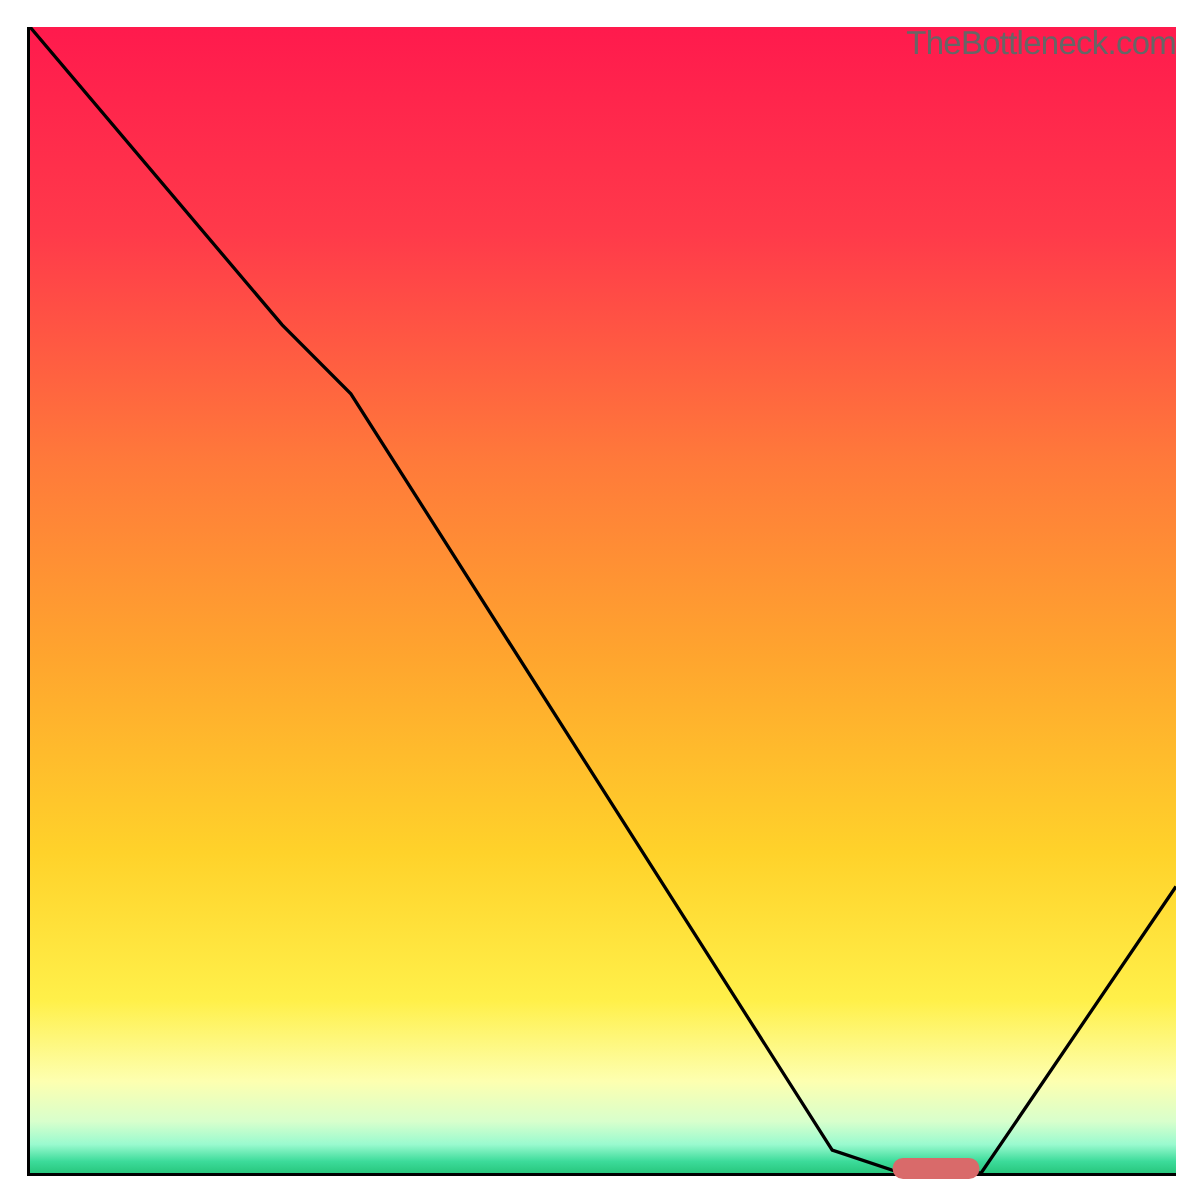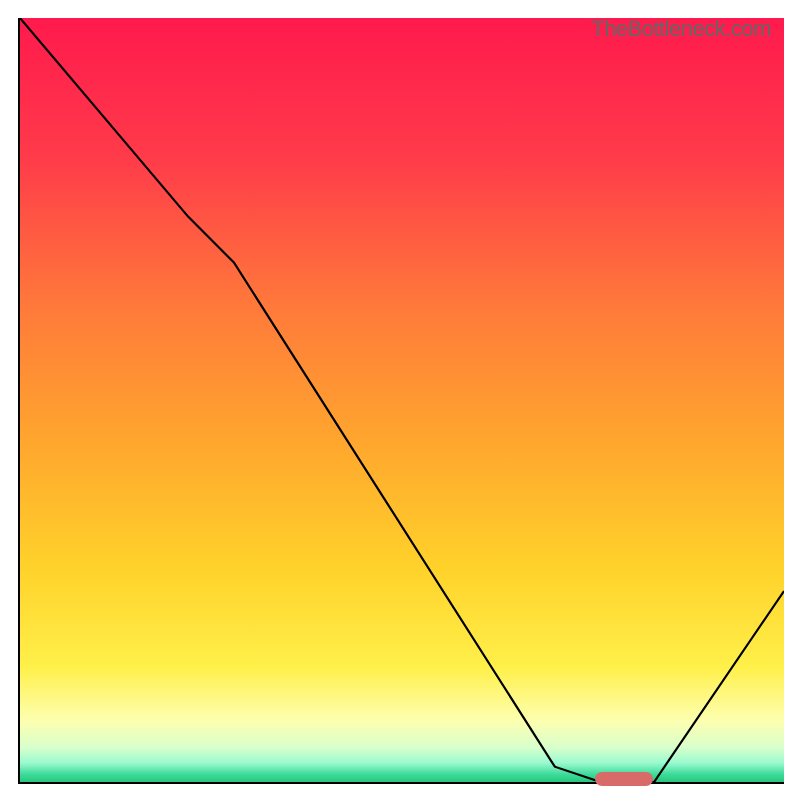--- a/index.html
+++ b/index.html
@@ -23,21 +23,21 @@
 .gradient-bg {
   position: absolute;
   left: 0;
   top: 0;
   width: 100%;
   height: 100%;
 }
 .watermark {
   position: absolute;
   top: -2px;
-  right: 13px;
+  right: 0;
   font-size: 22px;
   color: #666;
   font-weight: normal;
   letter-spacing: -0.5px;
 }
 .curve-svg {
   position: absolute;
   left: 0;
   top: 0;
   width: 100%;

